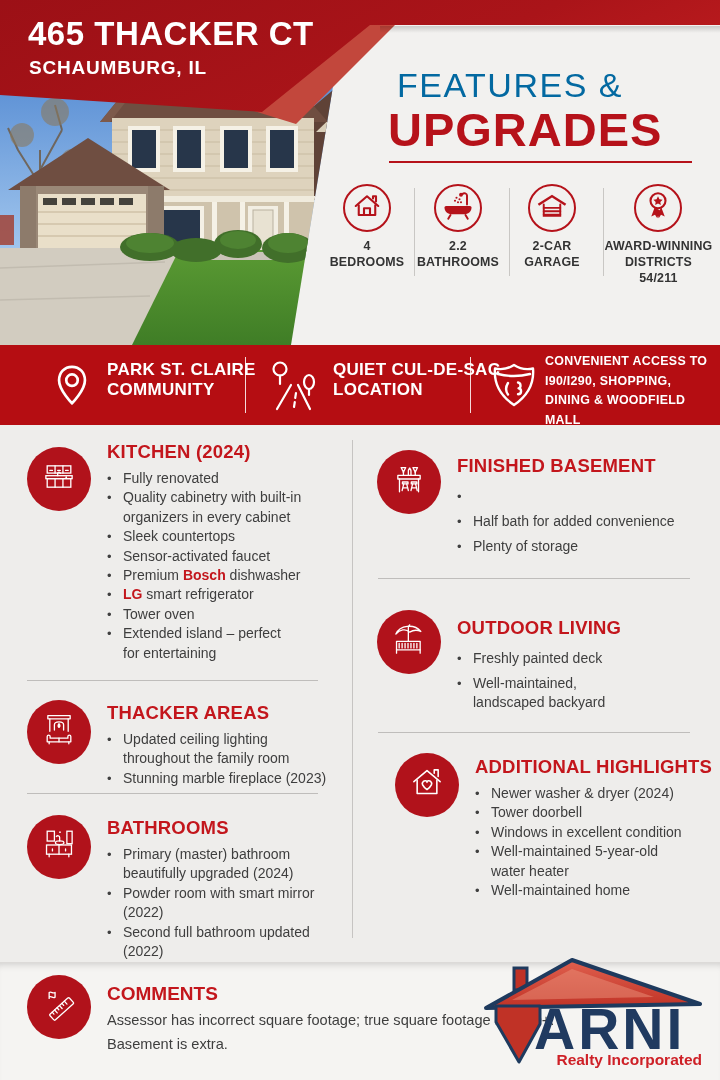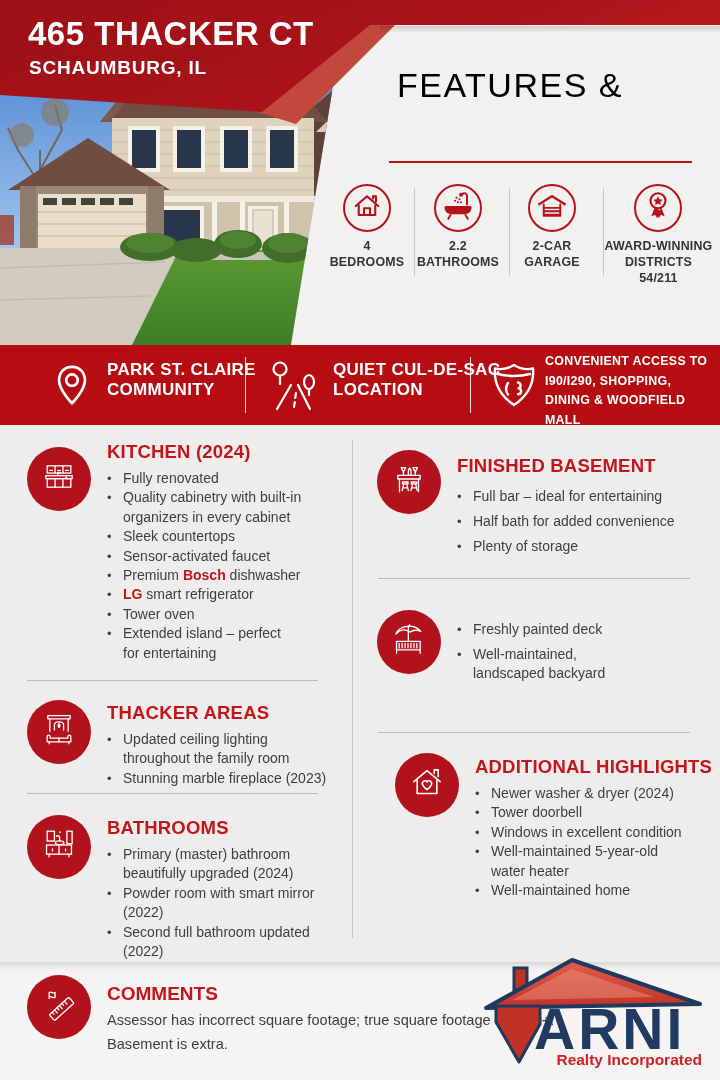--- a/index.html
+++ b/index.html
@@ -7,21 +7,21 @@
         background:#eeedeb;font-family:"Liberation Sans",sans-serif;}
   
   .hero-panel{position:absolute;top:0;left:0;width:720px;height:345px;background:#f2f1ef;}
   .photo{position:absolute;top:0;left:0;width:400px;height:345px;
          clip-path:polygon(0 0,347px 0,291px 345px,0 345px);}
   .banner-svg{position:absolute;top:0;left:0;}
   .strip-shadow{position:absolute;top:26px;left:380px;width:340px;height:7px;
         background:linear-gradient(rgba(0,0,0,.16),rgba(0,0,0,0));}
   .addr1{position:absolute;top:15px;left:28px;color:#fff;font-size:33px;font-weight:bold;letter-spacing:.5px;}
   .addr2{position:absolute;top:57px;left:29px;color:#fff;font-size:19px;font-weight:bold;letter-spacing:.8px;}
-  .title1{position:absolute;top:66px;left:397px;color:#000000;font-size:34px;font-weight:400;letter-spacing:1.5px;}
+  .title1{position:absolute;top:66px;left:397px;color:#0369a1;font-size:34px;font-weight:400;letter-spacing:1.5px;}
   .title2{position:absolute;top:102px;left:388px;color:#b6121a;font-size:47px;font-weight:bold;letter-spacing:1px;}
   .title-rule{position:absolute;top:161px;left:389px;width:303px;height:2px;background:#b6121a;}
   .stat-circle{position:absolute;width:48px;height:48px;border:2.5px solid #b5121a;border-radius:50%;
         display:flex;align-items:center;justify-content:center;box-sizing:border-box;}
   .stat-label{position:absolute;text-align:center;color:#333;font-size:12.4px;font-weight:bold;line-height:16px;letter-spacing:.2px;}
   .stat-div{position:absolute;width:1px;background:#c9c7c4;top:188px;height:88px;}
   
   .strip{position:absolute;top:345px;left:0;width:720px;height:80px;background:#b50d12;}
   .strip .ic{position:absolute;}
   .strip .txt{position:absolute;color:#fff;font-weight:bold;font-size:17px;line-height:19.5px;letter-spacing:.3px;}
@@ -155,20 +155,21 @@
     </defs>
     <polygon points="330,20 400,20 296,124 238,106" fill="#c2473c"></polygon>
     <polygon points="0,0 720,0 720,25 370,25 262,112 0,95" fill="url(#bannerGrad)"></polygon>
   </svg>
   <div class="strip-shadow"></div>
 
   <div class="addr1">465 THACKER CT</div>
   <div class="addr2">SCHAUMBURG, IL</div>
 
   <div class="title1">FEATURES &amp;</div>
+  <div class="title2">UPGRADES</div>
   <div class="title-rule"></div>
 
   <div id="stats-row">
       <div class="stat-circle" style="left: 343px; top: 184px;">
         <span><svg width="36" height="36" viewBox="0 0 48 48" fill="none" stroke="#b5121a" stroke-width="2.8" stroke-linecap="round" stroke-linejoin="round">
             <path d="M9 24 L24 11 L39 24"></path>
             <path d="M32 14 v-3 h4 v7"></path>
             <path d="M13 23 V36 H35 V23"></path>
             <rect x="20" y="27" width="8" height="9"></rect>
           </svg></span>
@@ -395,21 +396,20 @@
               <path d="M24 38 l-2.5 10 M28.5 38 l2.5 10 M23 44 h7"></path>
               <rect x="35.5" y="35" width="8.5" height="3"></rect>
               <path d="M37.5 38 l-2.5 10 M42 38 l2.5 10 M36.5 44 h7"></path>
             </svg></span>
         </div>
         <div class="sec-body">
           <div class="sec-title" style="padding-top: 8px;">FINISHED BASEMENT</div>
           <div class="bullets wide" style="margin-top: 12px;">
             <div class="bullet">
               <span class="dot">•</span>
-              <span class="bt"><span>Full bar – ideal for entertaining</span></span>
             </div>
             <div class="bullet">
               <span class="dot">•</span>
               <span class="bt"><span>Half bath for added convenience</span></span>
             </div>
             <div class="bullet">
               <span class="dot">•</span>
               <span class="bt"><span>Plenty of storage</span></span>
             </div>
           </div>
@@ -419,20 +419,21 @@
         <div class="icon-circle" style="top: 2px;">
           <span><svg width="42" height="42" viewBox="0 0 64 64" fill="none" stroke="#fff" stroke-width="2" stroke-linecap="round" stroke-linejoin="round">
               <path d="M12 23 C18 9 40 7 50 19 C44 16 38 17 33 20 C27 14 18 16 12 23 Z"></path>
               <path d="M31 12 V34 M31 12 l2 -3"></path>
               <rect x="13" y="34" width="36" height="13"></rect>
               <path d="M17 37 v7 M21.5 37 v7 M26 37 v7 M30.5 37 v7 M35 37 v7 M39.5 37 v7 M44 37 v7"></path>
               <path d="M13 47 v5 M49 47 v5"></path>
             </svg></span>
         </div>
         <div class="sec-body">
+          <div class="sec-title" style="padding-top: 10px;">OUTDOOR LIVING</div>
           <div class="bullets wide" style="margin-top: 12px;">
             <div class="bullet">
               <span class="dot">•</span>
               <span class="bt"><span>Freshly painted deck</span></span>
             </div>
             <div class="bullet">
               <span class="dot">•</span>
               <span class="bt"><span>Well-maintained,</span><br><span>landscaped backyard</span></span>
             </div>
           </div>

